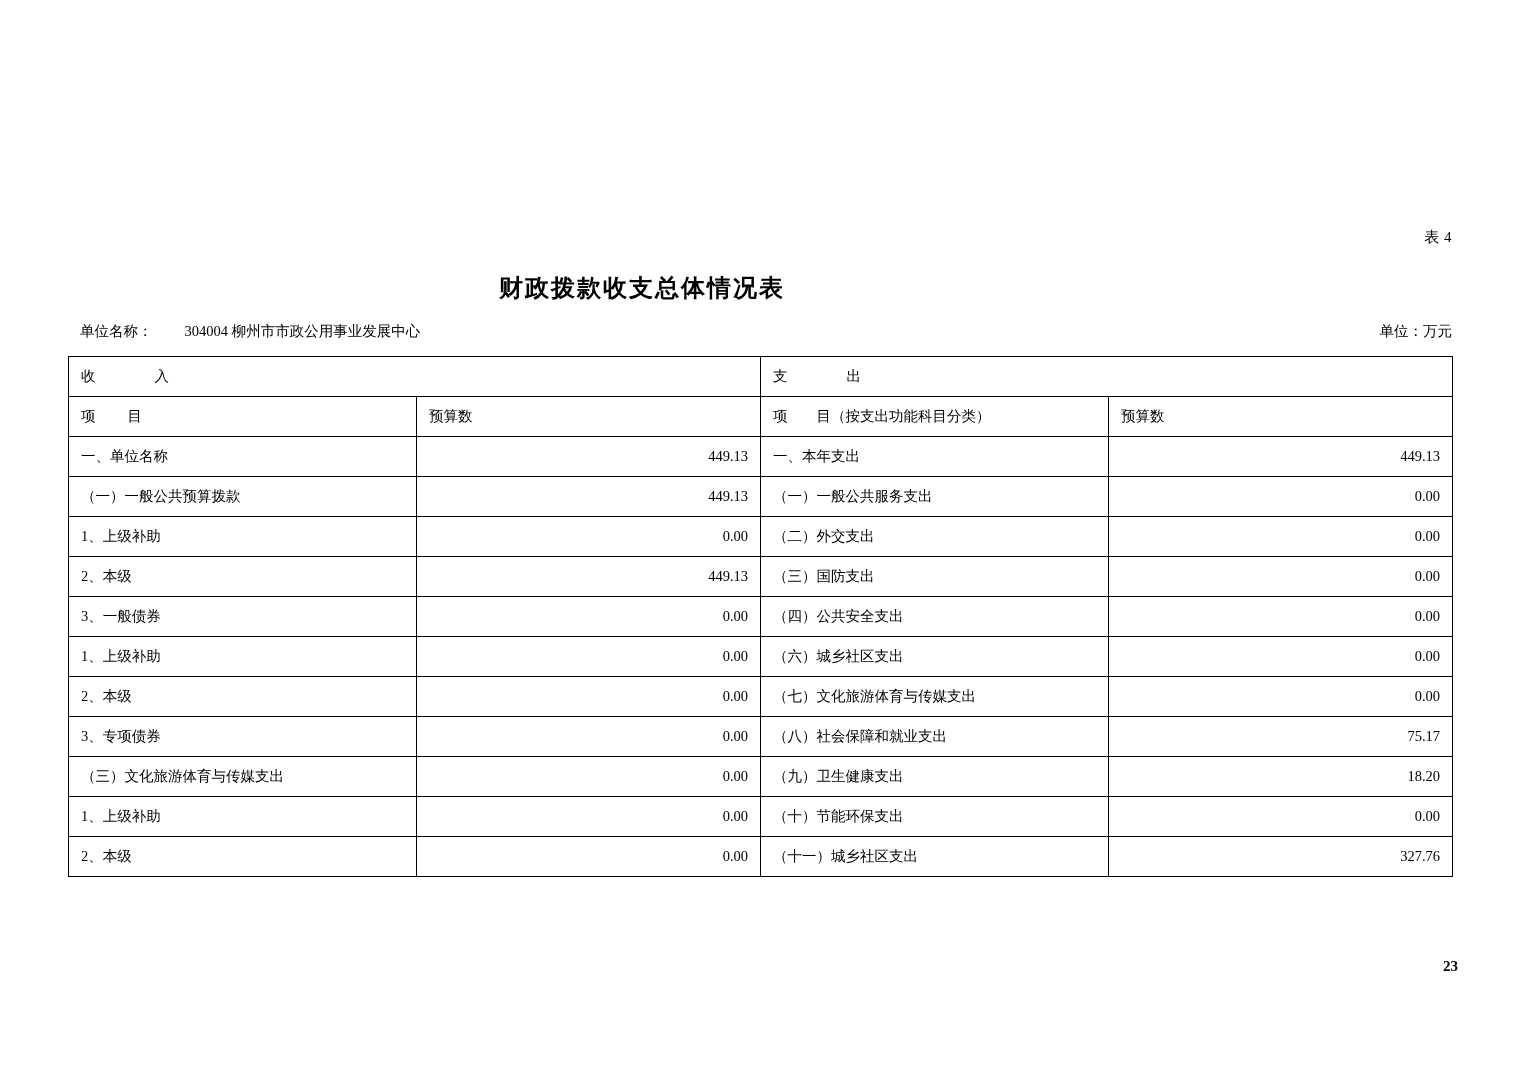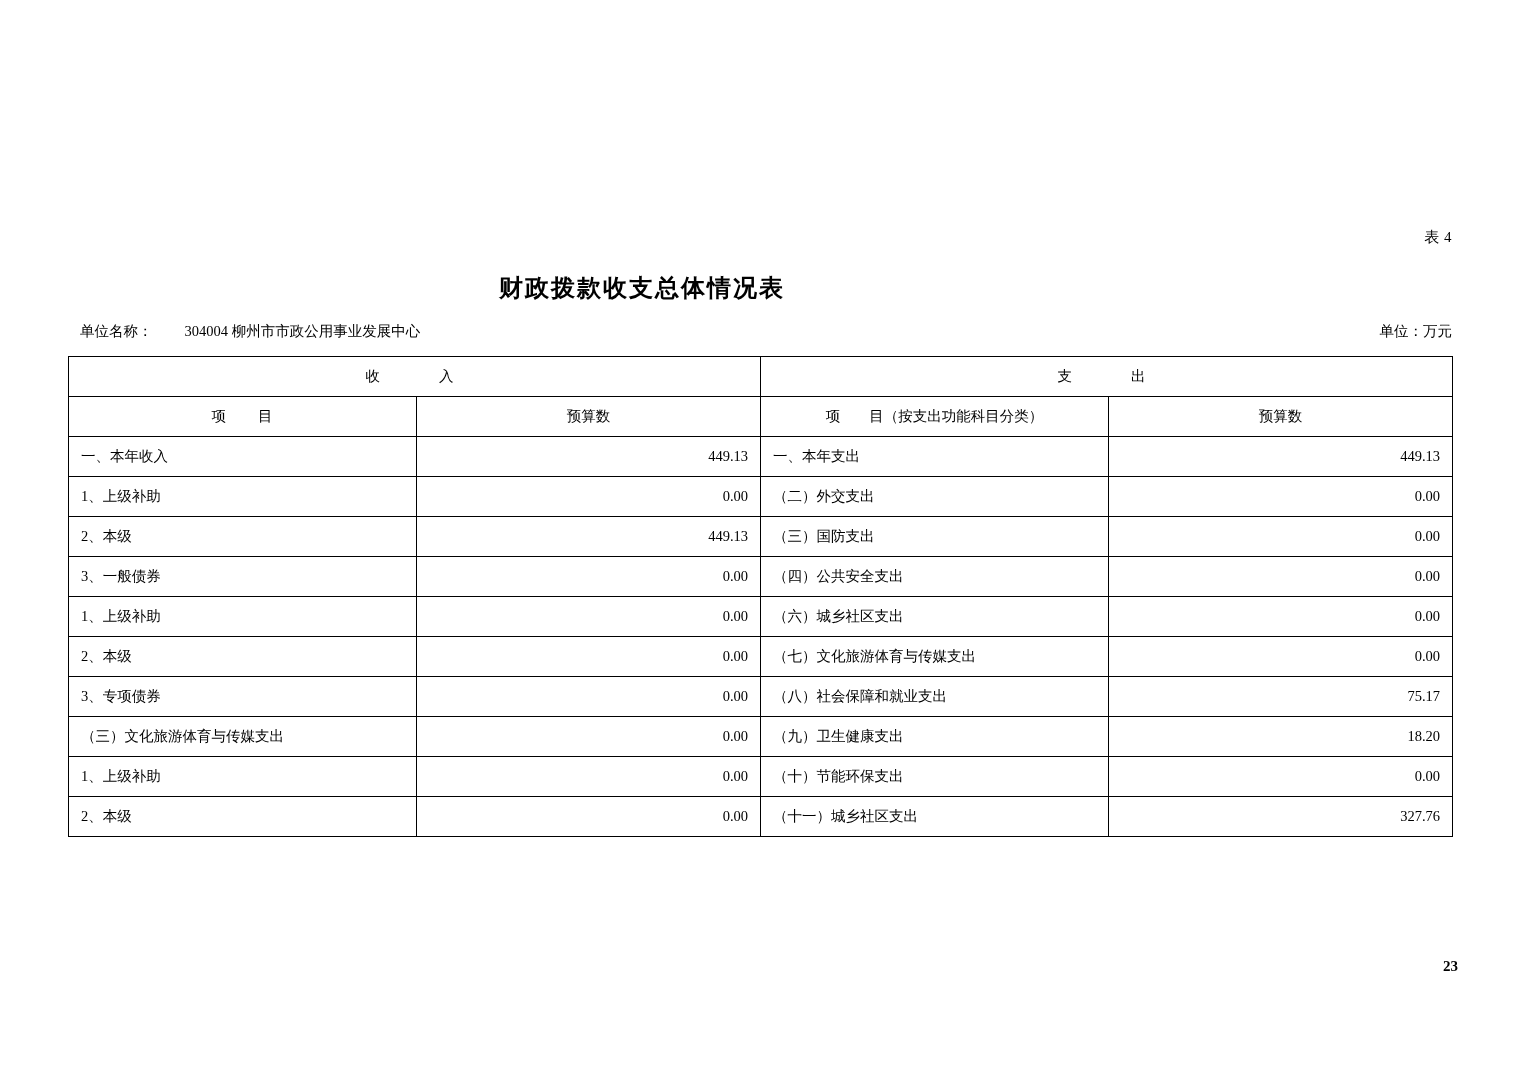--- a/index.html
+++ b/index.html
@@ -74,28 +74,27 @@
   table.budget td {
     border: 1px solid #000000;
     height: 40px;
     padding: 0 12px;
     vertical-align: middle;
     box-sizing: border-box;
   }
   .col-item { width: 348px; }
   .col-num  { width: 344px; }
   .group-head {
-    text-align: center;
+    text-align: left;
     letter-spacing: 10px;
     padding-left: 0;
     padding-right: 0;
     height: 42px;
   }
   .sub-head {
-    text-align: center;
     height: 42px;
   }
   .sub-head.spaced {
     letter-spacing: 1px;
   }
   .num {
     text-align: right;
     font-family: "Liberation Serif", "DejaVu Serif", serif;
   }
   .lvl0 { padding-left: 14px; }
@@ -135,24 +134,30 @@
         <td class="group-head" colspan="2">收　　入</td>
         <td class="group-head" colspan="2">支　　出</td>
       </tr>
       <tr>
         <td class="sub-head spaced">项　　目</td>
         <td class="sub-head">预算数</td>
         <td class="sub-head">项　　目（按支出功能科目分类）</td>
         <td class="sub-head">预算数</td>
       </tr>
     <tr>
-          <td class="lvl0">一、本年收入</td>
+          <td class="lvl0">一、单位名称</td>
           <td class="num">449.13</td>
           <td class="lvl0">一、本年支出</td>
           <td class="num">449.13</td>
+        </tr>
+        <tr>
+          <td class="lvl1">（一）一般公共预算拨款</td>
+          <td class="num">449.13</td>
+          <td class="lvl1">（一）一般公共服务支出</td>
+          <td class="num">0.00</td>
         </tr>
         <tr>
           <td class="lvl2">1、上级补助</td>
           <td class="num">0.00</td>
           <td class="lvl1">（二）外交支出</td>
           <td class="num">0.00</td>
         </tr>
         <tr>
           <td class="lvl2">2、本级</td>
           <td class="num">449.13</td>

